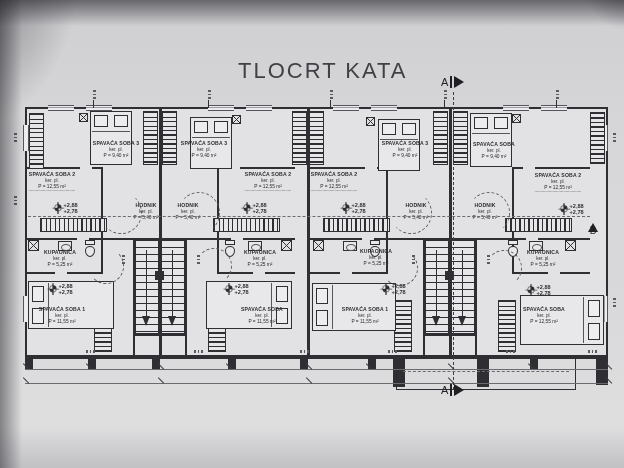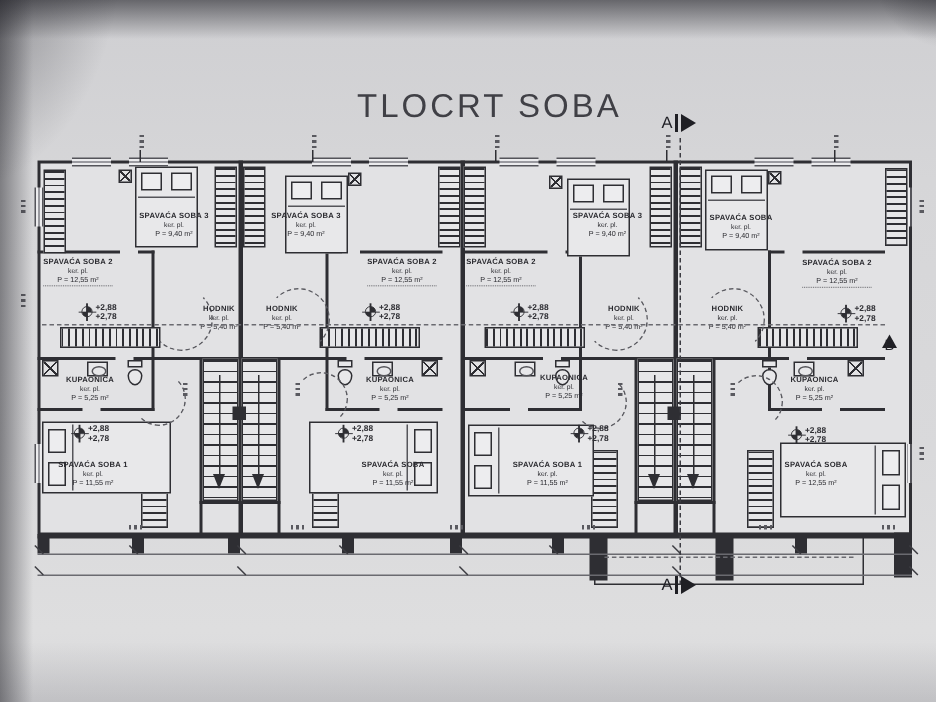--- a/index.html
+++ b/index.html
@@ -78,21 +78,21 @@
   .dline{position:absolute;height:1px;background:#6a6a70;}
   .tick{position:absolute;width:8px;height:1.2px;background:#3c3c42;transform:rotate(45deg);}
   .dimv{position:absolute;width:3px;height:10px;background:repeating-linear-gradient(180deg,#5a5a60 0,#5a5a60 1.6px,transparent 1.6px,transparent 3.6px);}
   .dimh{position:absolute;width:9px;height:3px;background:repeating-linear-gradient(90deg,#5a5a60 0,#5a5a60 1.6px,transparent 1.6px,transparent 3.6px);}
 </style>
 </head>
 <body>
 
 <div class="screen">
 
-  <div class="title">TLOCRT SOBA</div>
+  <div class="title">TLOCRT KATA</div>
 
   <div class="plan">
     <div class="outer"></div>
     <div id="gen">
         <div class="wall" style="left: 158.5px; top: 107px; width: 3px; height: 251px;"></div>
         <div class="wall" style="left: 306.5px; top: 107px; width: 3px; height: 251px;"></div>
         <div class="wall" style="left: 448.5px; top: 107px; width: 3px; height: 251px;"></div>
         <div class="wall" style="left: 25px; top: 167px; width: 55px; height: 2px;"></div>
         <div class="wall" style="left: 92px; top: 167px; width: 11px; height: 2px;"></div>
         <div class="wall" style="left: 101px; top: 167px; width: 2px; height: 72px;"></div>

